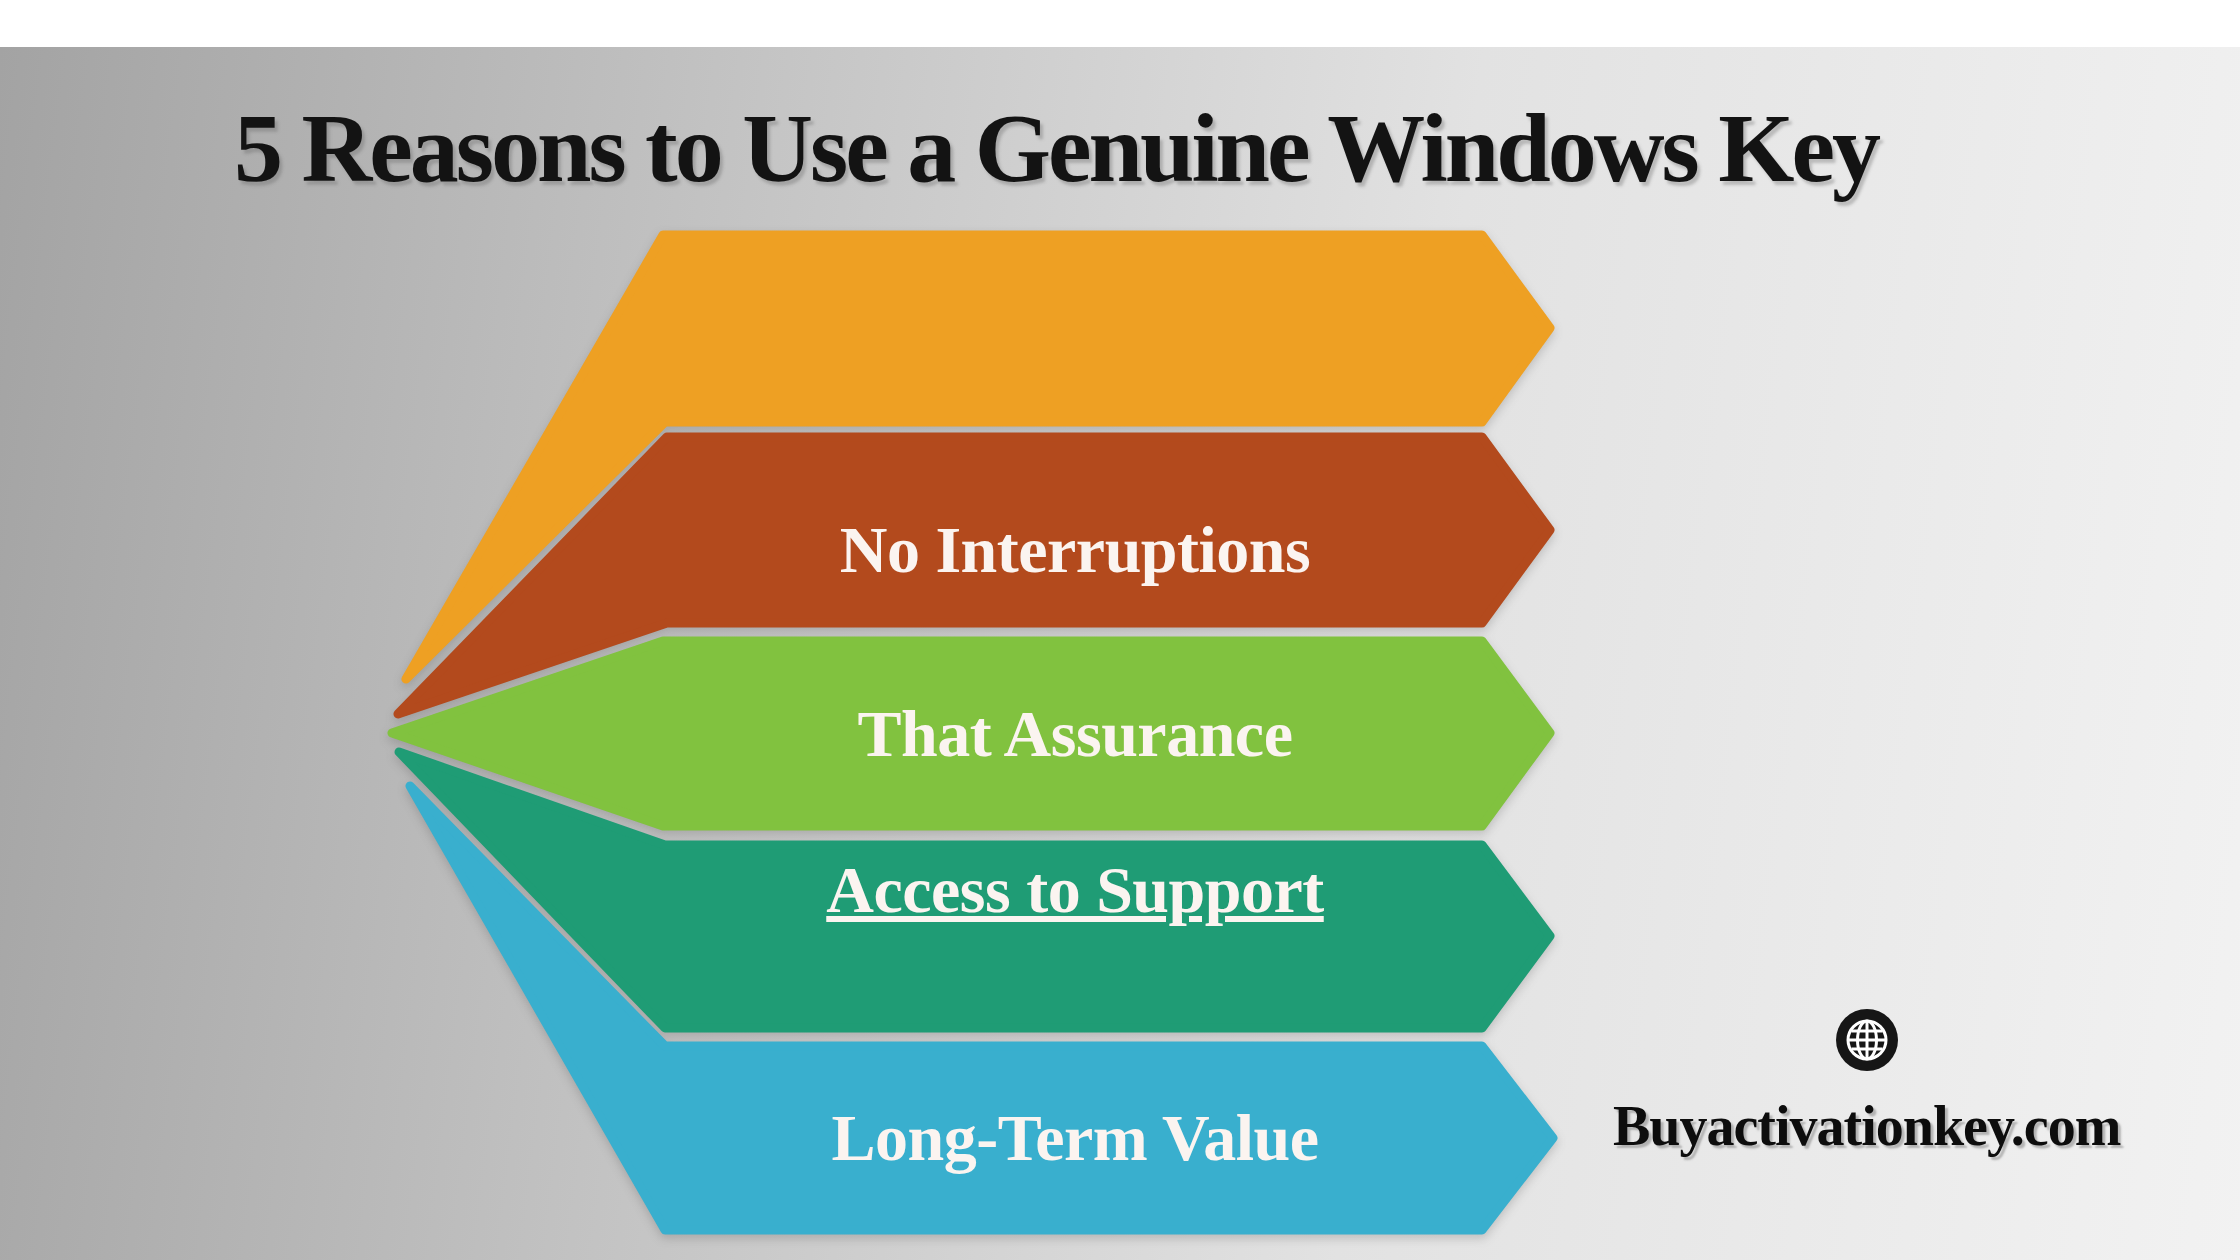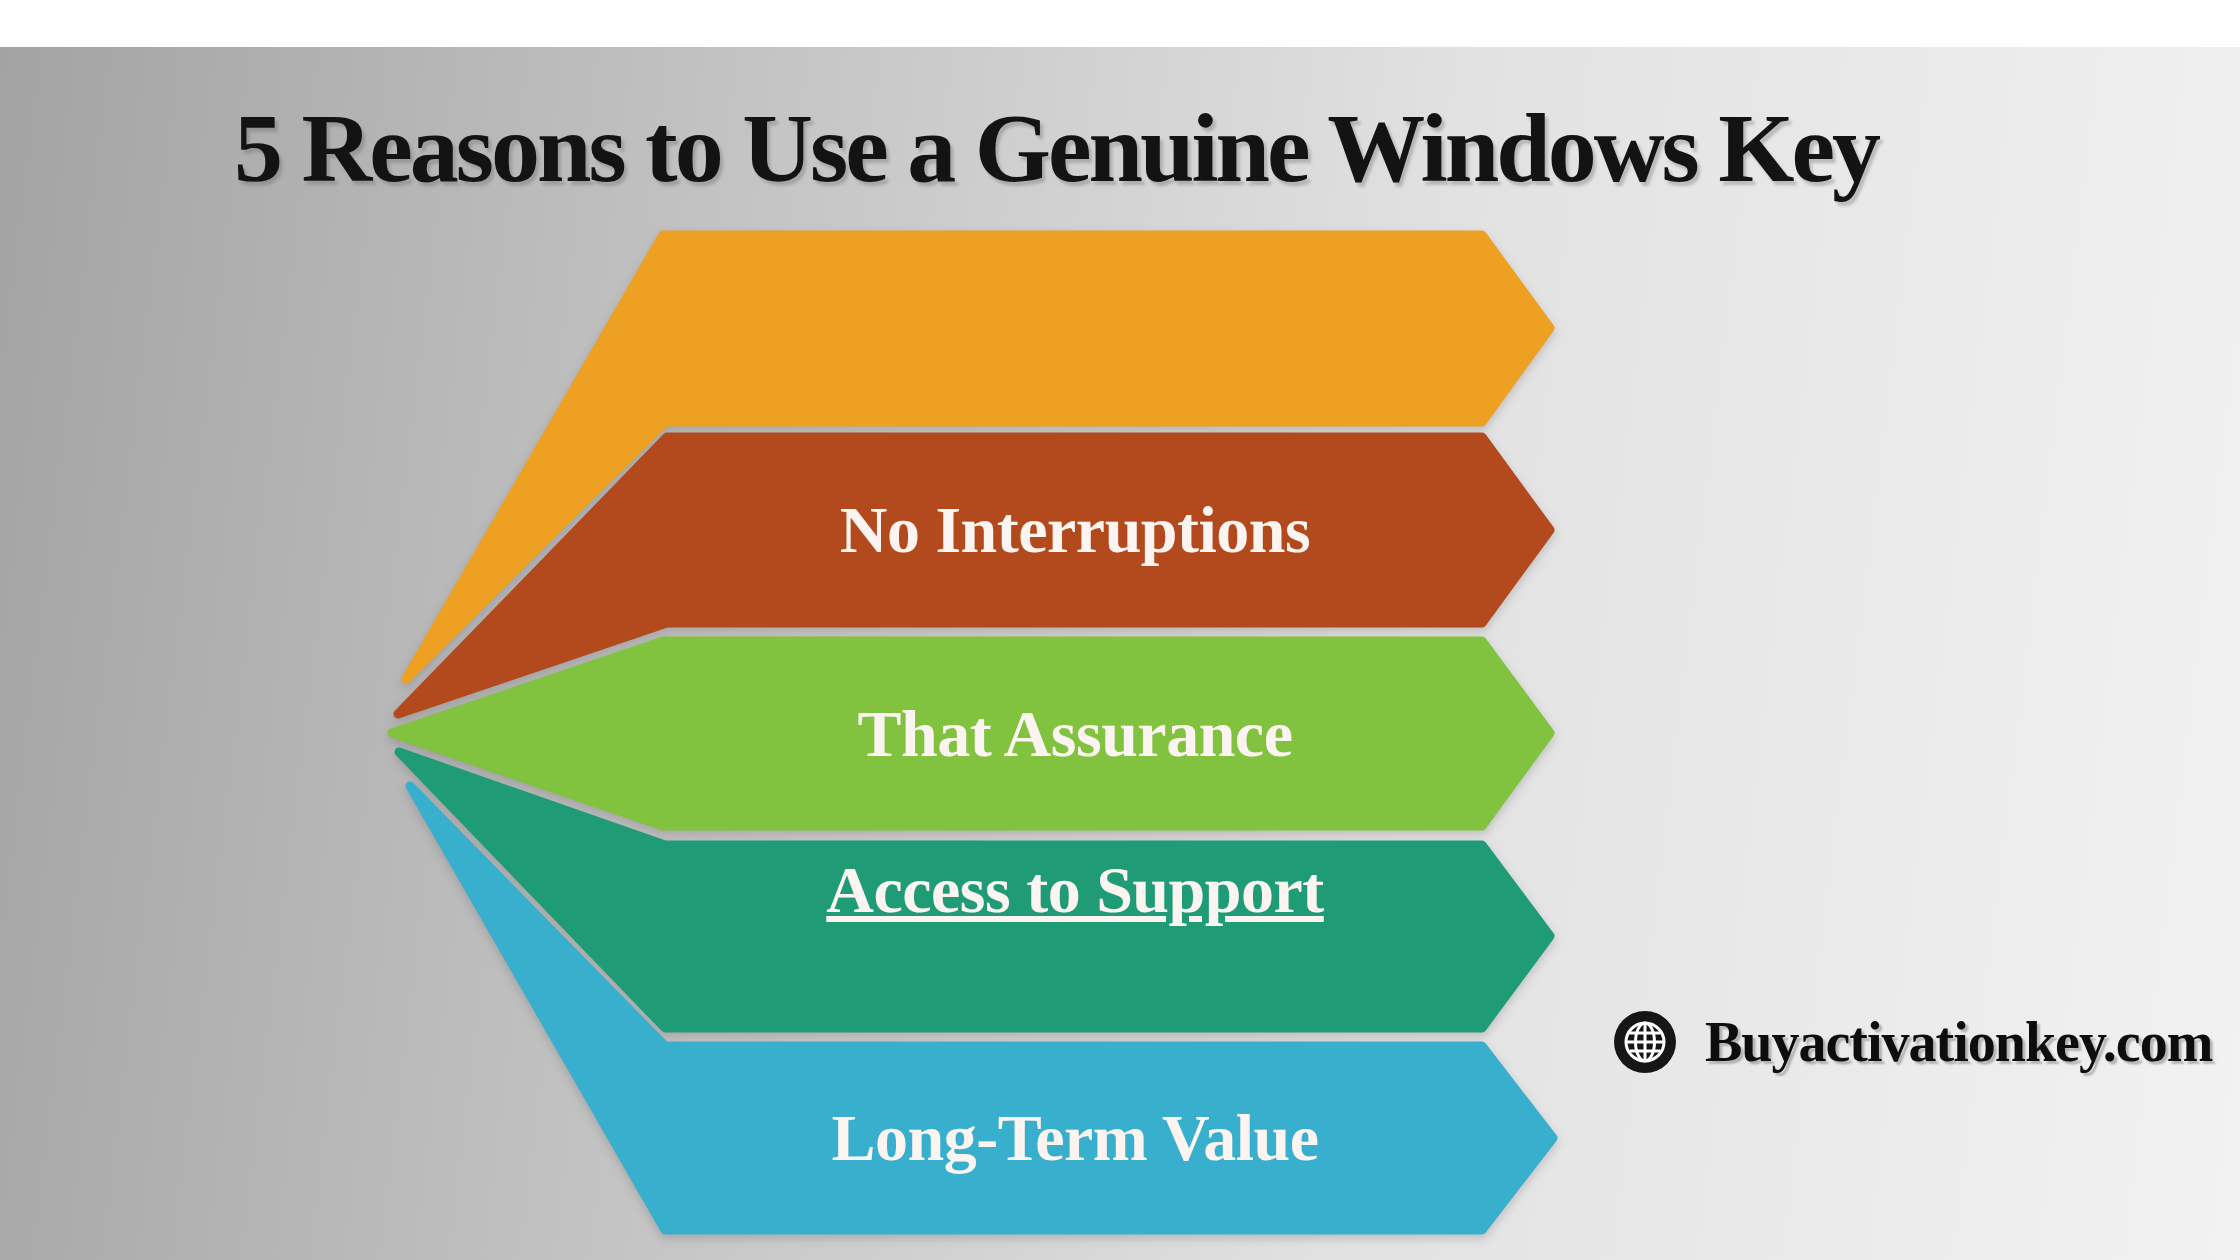--- a/index.html
+++ b/index.html
@@ -24,26 +24,26 @@
   .fan{position:absolute;left:0;top:0;width:2240px;height:1260px;
     filter:drop-shadow(0 4px 5px rgba(60,60,60,0.22));}
   .fan polygon{stroke-width:9;stroke-linejoin:round;}
   .banner-label{
     position:absolute;left:650px;width:850px;
     display:flex;align-items:center;justify-content:center;
     font-size:66px;font-weight:700;letter-spacing:-0.5px;
     color:var(--banner-text,#fbf4f0);white-space:nowrap;
   }
   .label-1{top:188px;height:187px;}
-  .label-2{top:390px;height:186px;}
+  .label-2{top:410px;height:186px;}
   .label-3{top:594px;height:185px;}
   .label-4{top:751px;height:183px;text-decoration:underline;}
   .label-5{top:999px;height:184px;}
   .contact-row{
-    position:absolute;left:1613px;display:flex;align-items:center;gap:28px;
+    position:absolute;left:1613px;display:flex;align-items:center;gap:22px;flex-direction:column;
   }
   .contact-row.website{top:961px;height:68px;}
   .contact-row.phone{top:1064px;height:68px;}
   .contact-icon{display:block;width:64px;height:64px;flex:0 0 64px;}
   .contact-text{
     font-weight:700;color:var(--contact-text,#0d0d0d);
     letter-spacing:-1px;white-space:nowrap;
     text-shadow:3px 3px 2px rgba(140,140,140,0.6);
   }
   .contact-row.website .contact-text{font-size:56px;}

